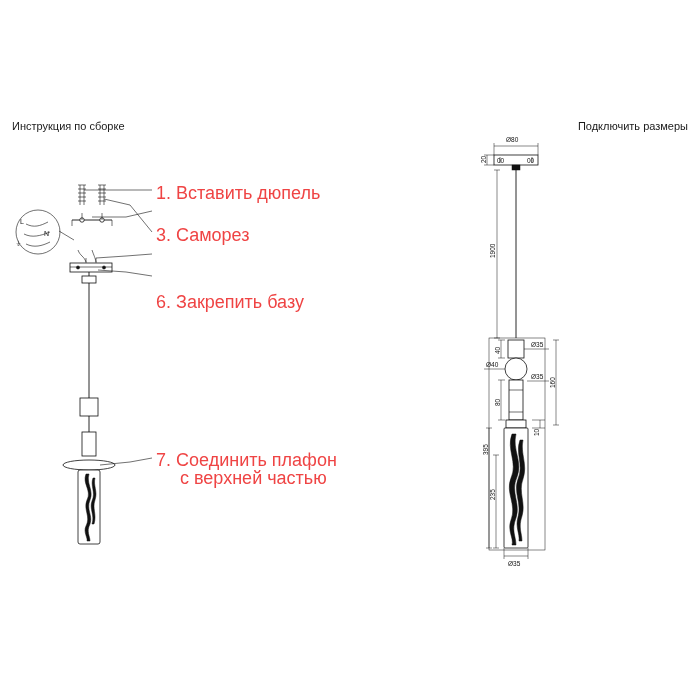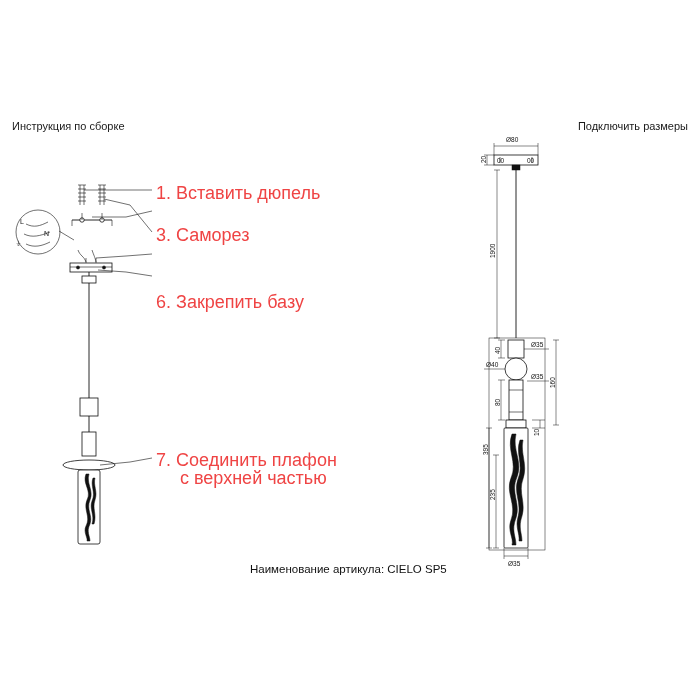--- a/index.html
+++ b/index.html
@@ -71,21 +71,20 @@
 
   <div class="hdr" id="hdr-left">Инструкция по сборке</div>
   <div class="hdr" id="hdr-right">Подключить размеры</div>
 
   <div class="step" style="left:156px; top:183px;">1. Вставить дюпель</div>
   <div class="step" style="left:156px; top:225px;">3. Саморез</div>
   <div class="step" style="left:156px; top:269px;margin-top:23px;">6. Закрепить базу</div>
   <div class="step" style="left:156px; top:450px;">7. Соединить плафон</div>
   <div class="step" style="left:164px; top:468px;margin-left:16px;">с верхней частью</div>
 
-  <div id="article">Наименование артикула: CIELO SP5</div>
 
   <svg width="700" height="700">
 
     <g>
 
       <g>
         <line class="ln-thin" x1="80" y1="185" x2="80" y2="205"></line>
         <line class="ln-thin" x1="84" y1="185" x2="84" y2="205"></line>
         <line class="ln-thin" x1="78" y1="185" x2="86" y2="185"></line>
         <line class="ln-thin" x1="78" y1="189" x2="86" y2="189"></line>

